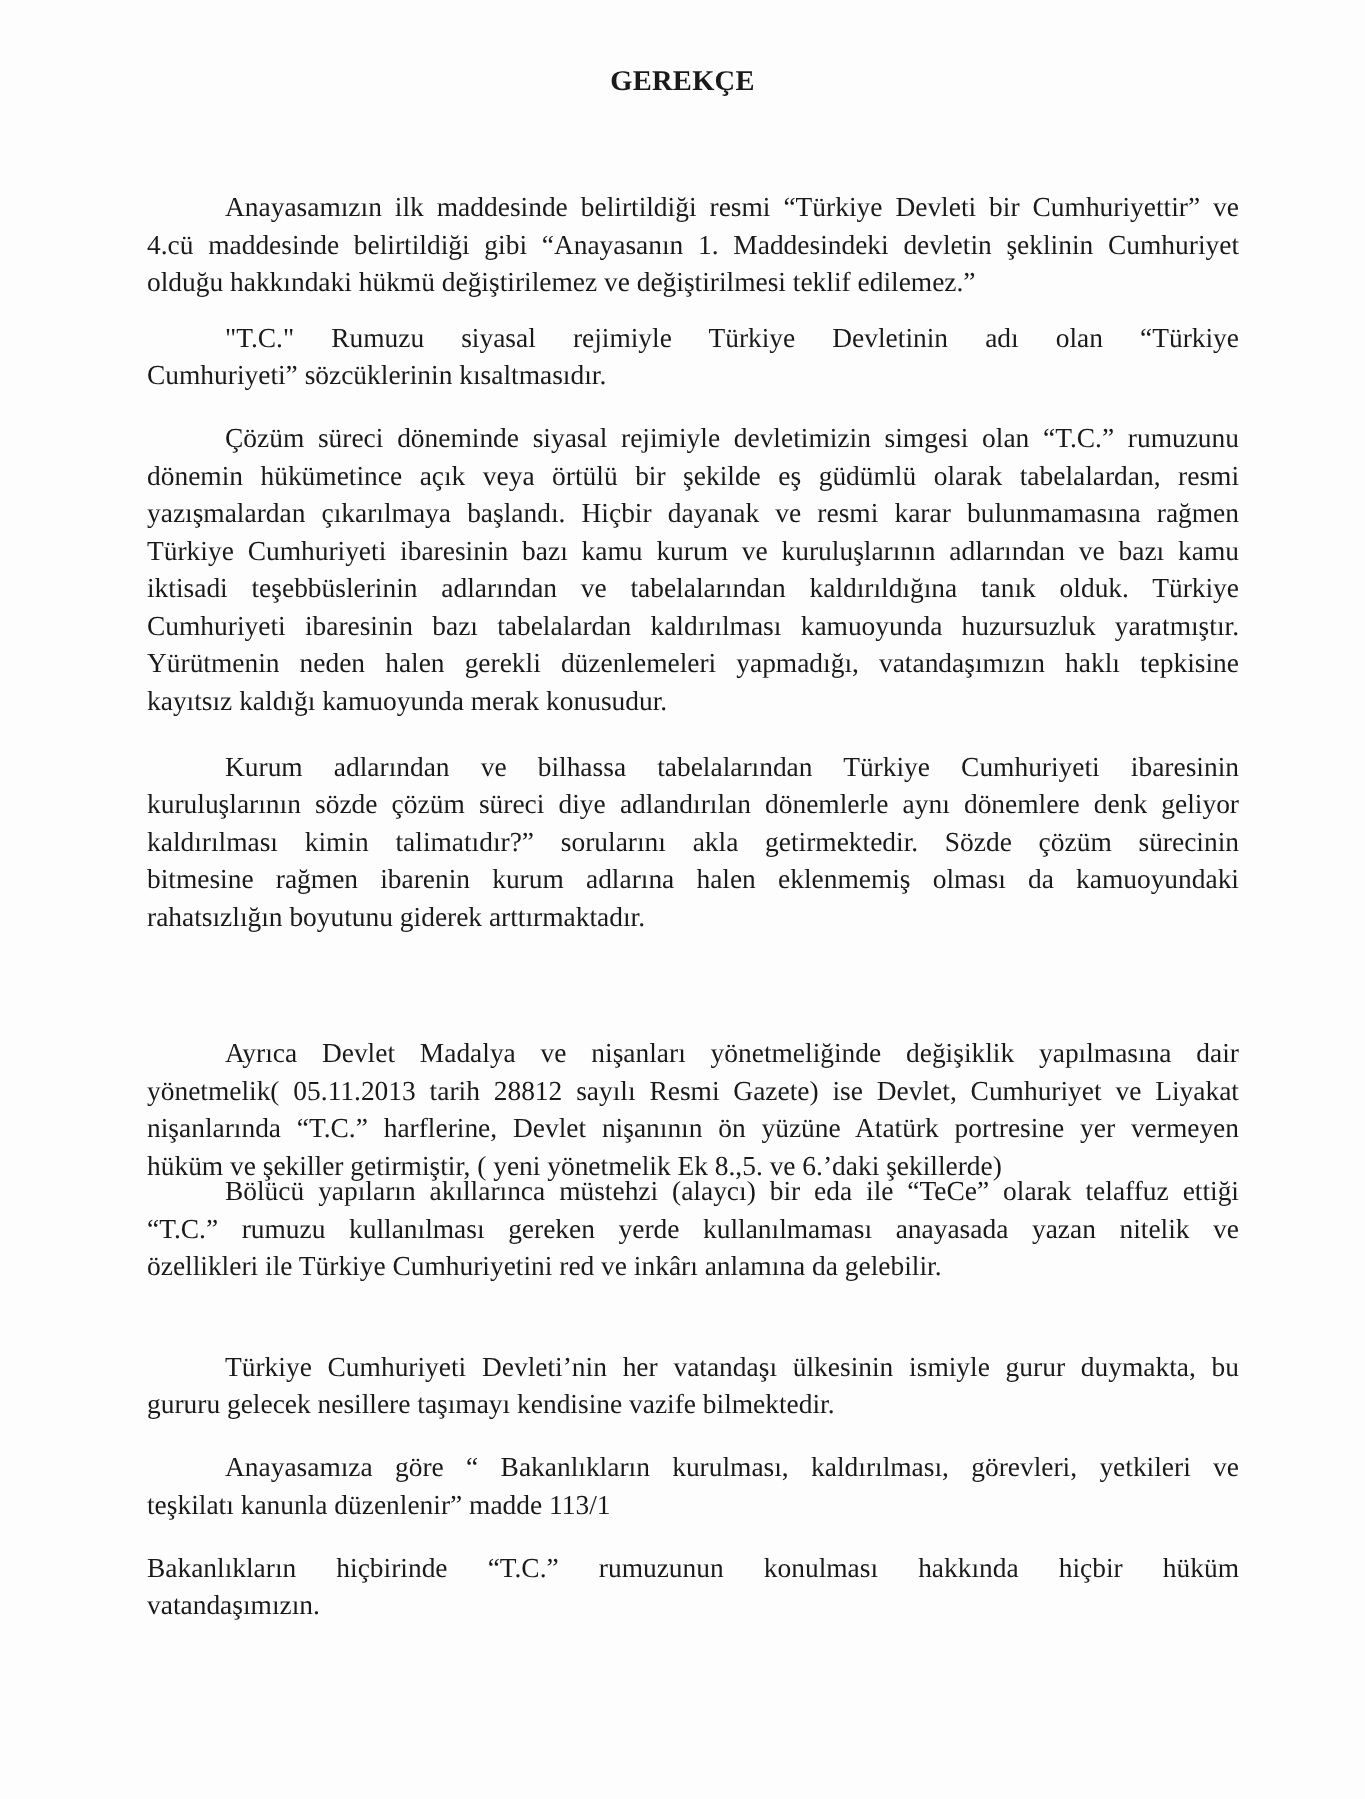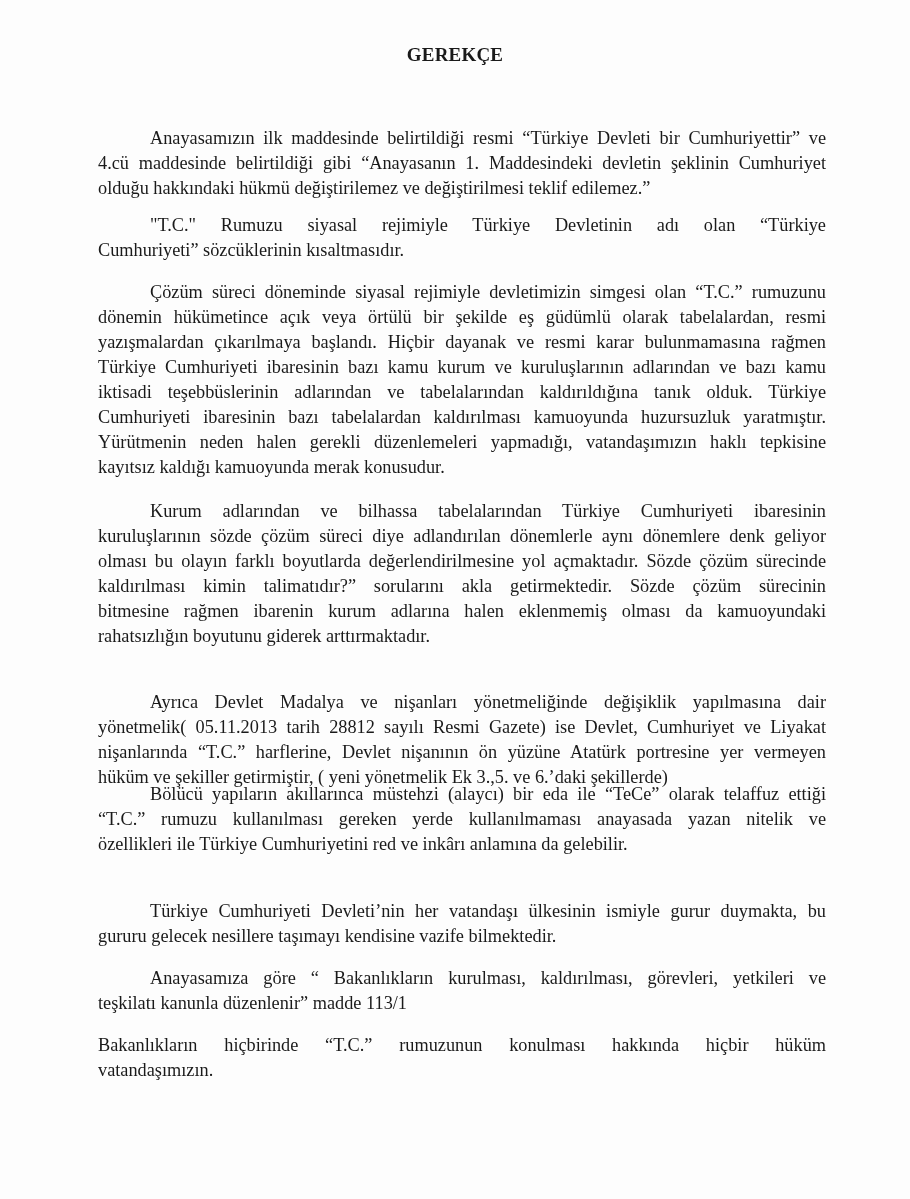--- a/index.html
+++ b/index.html
@@ -46,30 +46,29 @@
         <span class="line">yazışmalardan çıkarılmaya başlandı.  Hiçbir dayanak ve resmi karar bulunmamasına rağmen</span>
         <span class="line">Türkiye Cumhuriyeti ibaresinin bazı kamu kurum ve kuruluşlarının adlarından ve bazı kamu</span>
         <span class="line">iktisadi teşebbüslerinin adlarından ve tabelalarından kaldırıldığına tanık olduk. Türkiye</span>
         <span class="line">Cumhuriyeti ibaresinin bazı tabelalardan kaldırılması kamuoyunda huzursuzluk yaratmıştır.</span>
         <span class="line">Yürütmenin neden halen gerekli düzenlemeleri yapmadığı, vatandaşımızın haklı tepkisine</span>
         <span class="line last">kayıtsız kaldığı kamuoyunda merak konusudur.</span>
       </div>
       <div class="para" style="top: 499px;">
         <span class="line first">Kurum adlarından ve bilhassa tabelalarından Türkiye Cumhuriyeti ibaresinin</span>
         <span class="line">kuruluşlarının sözde çözüm süreci diye adlandırılan dönemlerle aynı dönemlere denk geliyor</span>
-        <span class="line">olması bu olayın farklı boyutlarda değerlendirilmesine yol açmaktadır. Sözde çözüm sürecinde</span>
         <span class="line">kaldırılması kimin talimatıdır?” sorularını akla getirmektedir.  Sözde çözüm sürecinin</span>
         <span class="line">bitmesine rağmen ibarenin kurum adlarına halen eklenmemiş olması da kamuoyundaki</span>
         <span class="line last">rahatsızlığın boyutunu giderek arttırmaktadır.</span>
       </div>
       <div class="para" style="top: 690px;">
         <span class="line first">Ayrıca Devlet Madalya ve nişanları yönetmeliğinde değişiklik yapılmasına dair</span>
         <span class="line">yönetmelik( 05.11.2013 tarih 28812 sayılı Resmi Gazete) ise Devlet, Cumhuriyet ve Liyakat</span>
         <span class="line">nişanlarında “T.C.” harflerine, Devlet nişanının ön yüzüne Atatürk portresine yer vermeyen</span>
-        <span class="line last">hüküm ve şekiller getirmiştir, ( yeni yönetmelik Ek 3.,5. ve 6.’daki şekillerde)</span>
+        <span class="line last">hüküm ve şekiller getirmiştir, ( yeni yönetmelik Ek 8.,5. ve 6.’daki şekillerde)</span>
       </div>
       <div class="para" style="top: 782px;">
         <span class="line first">Bölücü yapıların akıllarınca müstehzi (alaycı) bir eda ile “TeCe” olarak telaffuz ettiği</span>
         <span class="line">“T.C.” rumuzu kullanılması gereken yerde kullanılmaması anayasada yazan nitelik ve</span>
         <span class="line last">özellikleri ile Türkiye Cumhuriyetini red ve inkârı anlamına da gelebilir.</span>
       </div>
       <div class="para" style="top: 899px;">
         <span class="line first">Türkiye Cumhuriyeti Devleti’nin her vatandaşı ülkesinin ismiyle gurur duymakta, bu</span>
         <span class="line last">gururu gelecek nesillere taşımayı kendisine vazife bilmektedir.</span>
       </div>

